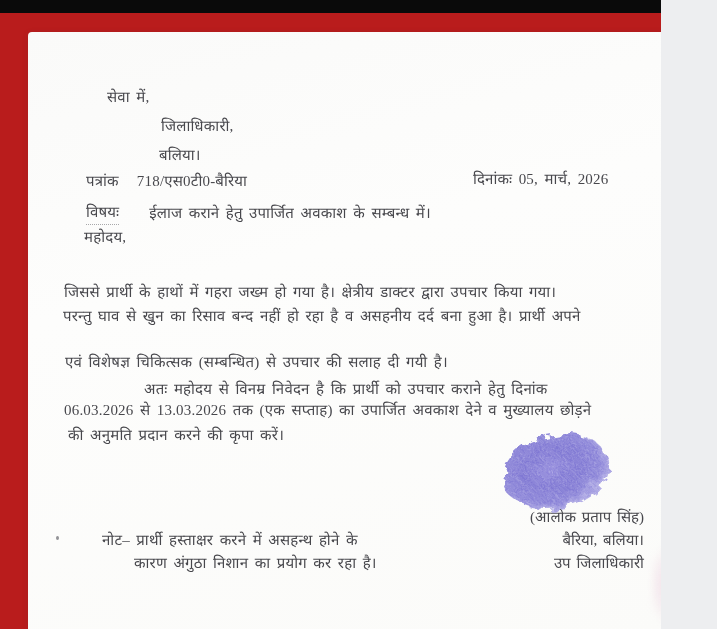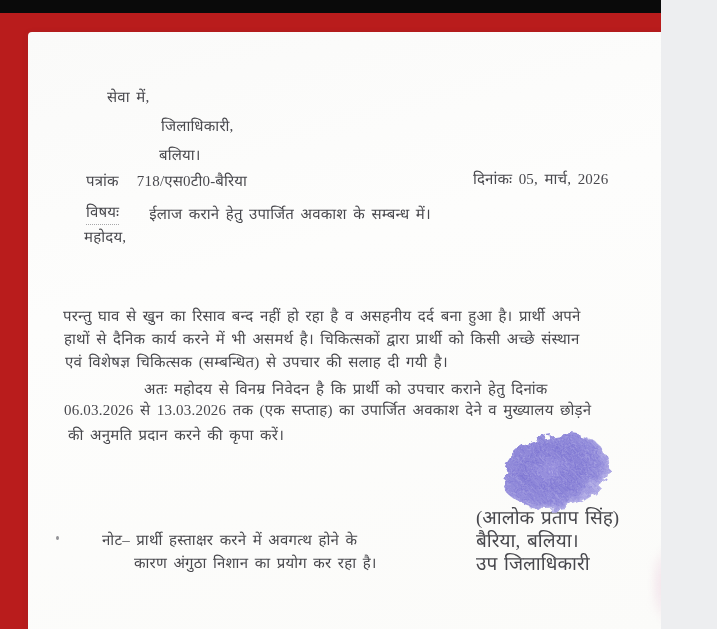--- a/index.html
+++ b/index.html
@@ -16,27 +16,27 @@
     border-radius:4px 4px 0 0;
     box-shadow:0 1px 6px rgba(60,60,70,.12);
     z-index:2;
   }
   .tline{
     position:absolute;white-space:nowrap;
     font-size:15px;line-height:22px;font-weight:500;
     color:#3c3c42;opacity:.94;
     letter-spacing:.2px;word-spacing:2.5px;
   }
-  .row{display:flex;align-items:flex-end;}
+  .row{display:flex;align-items:center;}
   .subj-label{border-bottom:1px dotted rgba(90,90,95,.55);padding-bottom:1px;}
   .gap18{margin-right:18px;}
   .gap30{margin-right:30px;}
   .sig{
     position:absolute;left:448px;top:474px;width:168px;
-    text-align:left;font-size:19px;line-height:23px;font-weight:500;
+    text-align:right;font-size:15px;line-height:23px;font-weight:500;
     color:#3c3c42;opacity:.94;word-spacing:2px;white-space:nowrap;
   }
   .thumb{position:absolute;left:452px;top:390px;z-index:1;}
   .inkdot{
     position:absolute;left:28px;top:504px;width:3px;height:4px;
     background:rgba(60,60,70,.55);border-radius:50%;
   }
   .smudge{
     position:absolute;left:652px;top:540px;width:56px;height:89px;z-index:3;
     background:radial-gradient(ellipse at 45% 50%, rgba(226,180,205,.55) 0%, rgba(226,180,205,0) 72%);
@@ -69,22 +69,22 @@
 
     <div class="tline" style="left:445px;top:136px">दिनांकः 05, मार्च, 2026</div>
 
     <div class="tline row" style="left:58px;top:169px">
       <span class="subj-label gap30">विषयः</span>
       <span>ईलाज कराने हेतु उपार्जित अवकाश के सम्बन्ध में।</span>
     </div>
 
     <div class="tline" style="left:56px;top:194px">महोदय,</div>
 
+    <div class="tline" style="left:36px;top:249px">जिससे प्रार्थी के हाथों में गहरा जख्म हो गया है। क्षेत्रीय डाक्टर द्वारा उपचार किया गया।</div>
     <div class="tline" style="left:35px;top:273px">परन्तु घाव से खुन का रिसाव बन्द नहीं हो रहा है व असहनीय दर्द बना हुआ है। प्रार्थी अपने</div>
-    <div class="tline" style="left:36px;top:296px">हाथों से दैनिक कार्य करने में भी असमर्थ है। चिकित्सकों द्वारा प्रार्थी को किसी अच्छे संस्थान</div>
     <div class="tline" style="left:116px;top:346px">अतः महोदय से विनम्र निवेदन है कि प्रार्थी को उपचार कराने हेतु दिनांक</div>
 
     <div class="tline" style="left:37px;top:319px">एवं विशेषज्ञ चिकित्सक (सम्बन्धित) से उपचार की सलाह दी गयी है।</div>
     <div class="tline" style="left:36px;top:367px">06.03.2026 से 13.03.2026 तक (एक सप्ताह) का उपार्जित अवकाश देने व मुख्यालय छोड़ने</div>
     <div class="tline" style="left:40px;top:392px">की अनुमति प्रदान करने की कृपा करें।</div>
 
 
     <svg class="thumb" width="160" height="110" viewBox="0 0 160 110" aria-hidden="true">
       <defs>
         <radialGradient id="tpg" cx="46%" cy="44%" r="64%">
@@ -113,21 +113,21 @@
         </g>
       </g>
     </svg>
 
     <div class="sig">
       <div>(आलोक प्रताप सिंह)</div>
       <div>बैरिया, बलिया।</div>
       <div>उप जिलाधिकारी</div>
     </div>
 
-    <div class="tline" style="left:74px;top:497px">नोट– प्रार्थी हस्ताक्षर करने में अवगत्थ होने के</div>
+    <div class="tline" style="left:74px;top:497px">नोट– प्रार्थी हस्ताक्षर करने में असहन्थ होने के</div>
     <div class="tline" style="left:106px;top:520px">कारण अंगुठा निशान का प्रयोग कर रहा है।</div>
 
     <div class="inkdot"></div>
   </div>
 
   <div class="smudge"></div>
   <div class="smudge2"></div>
 </div>
 
 </body></html>

